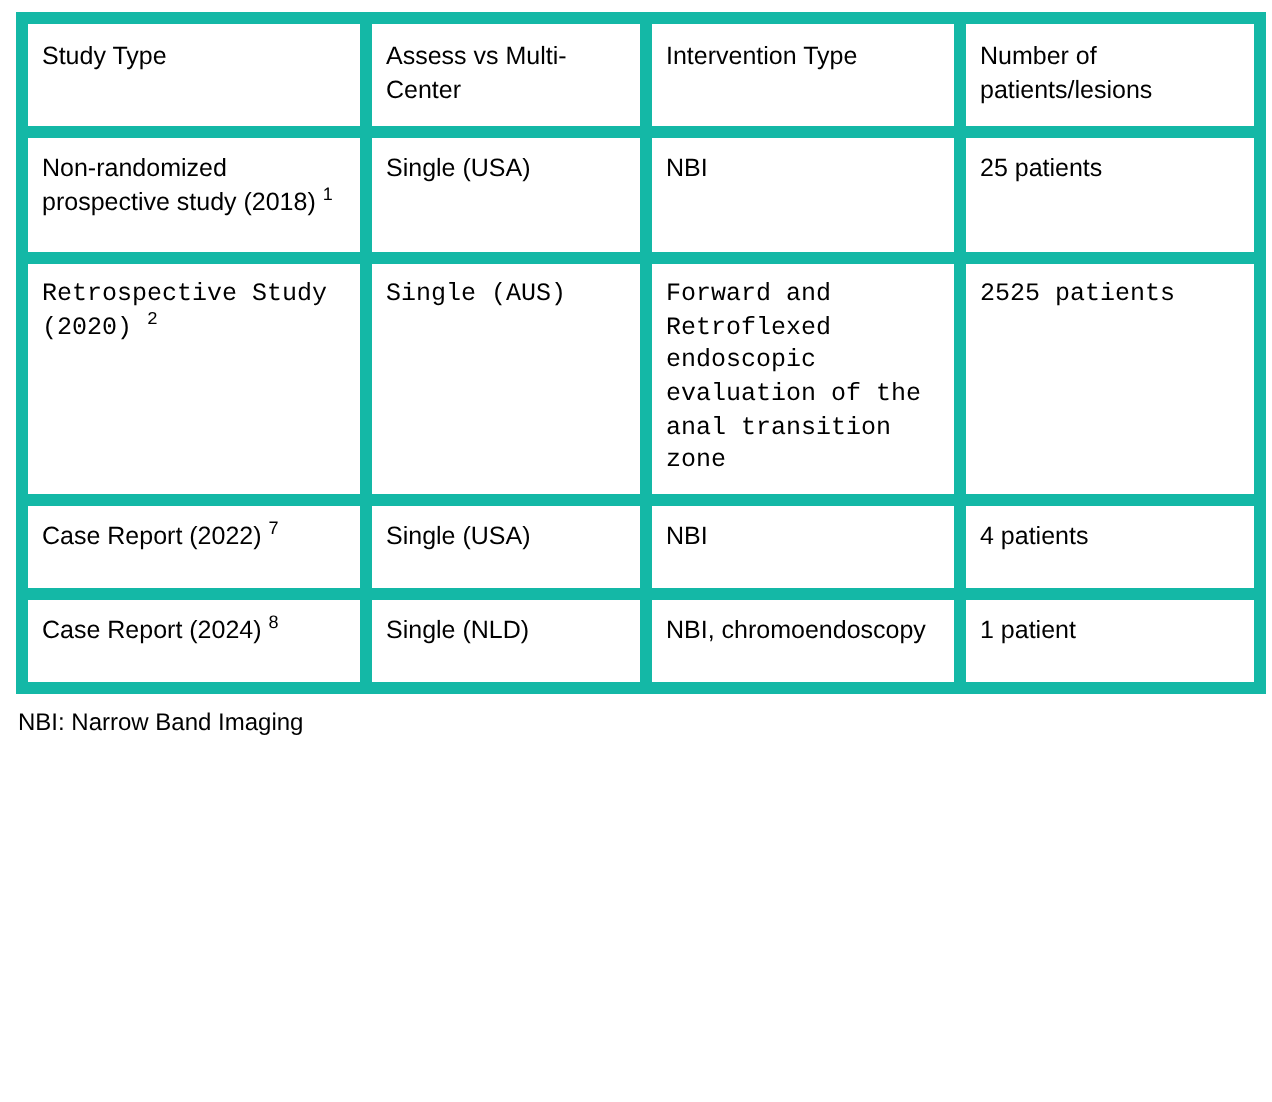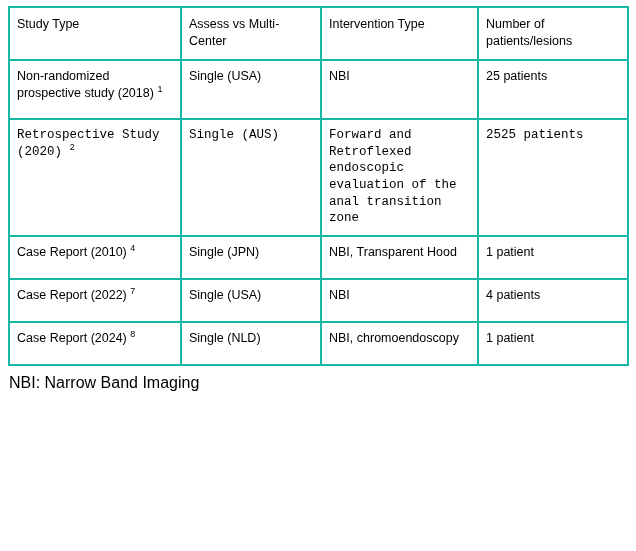--- a/index.html
+++ b/index.html
@@ -20,21 +20,21 @@
     height: 551px;
     box-sizing: border-box;
     padding: 6px 8px 0 8px;
   }
   table.study-table {
     border-collapse: collapse;
     width: 619px;
     table-layout: fixed;
   }
   table.study-table td {
-    border: 2px solid #14b8a6;
+    border: 6px solid #14b8a6;
     vertical-align: top;
     padding: 7px 7px 8px 7px;
     font-size: 12.5px;
     line-height: 1.33;
     margin-top: 20px;
   }
   col.c1 { width: 172px; }
   col.c2 { width: 140px; }
   col.c3 { width: 157px; }
   col.c4 { width: 150px; }
@@ -46,21 +46,21 @@
   .cell-text {
     display: inline;
   }
   sup {
     font-size: 9px;
     line-height: 0;
     vertical-align: super;
   }
   .footnote {
     margin-top: 7px;
-    font-size: 16px;
+    font-size: 12px;
     line-height: 1.3;
     padding-left: 1px;
   }
   
   tr.r-h1 td { height: 34px; }
   tr.r-h2 td { height: 42px; }
   tr.r-h3 td { height: 90px; font-family: Liberation Mono, monospace; }
   tr.r-h4 td { height: 54px; }
   tr.r-h5 td { height: 26px; }
 </style>
@@ -92,26 +92,20 @@
       </tr>
 
       <tr class="r-h3">
         <td><span class="cell-text">Retrospective Study (2020)</span> <sup>2</sup></td>
         <td><span class="cell-text">Single (AUS)</span></td>
         <td><span class="cell-text">Forward and Retroflexed endoscopic evaluation of the anal transition zone</span></td>
         <td><span class="cell-text">2525 patients</span></td>
       </tr>
 
 
-      <tr class="r-h5">
-        <td><span class="cell-text">Case Report (2010)</span> <sup>4</sup></td>
-        <td><span class="cell-text">Single (JPN)</span></td>
-        <td><span class="cell-text">NBI, Transparent Hood</span></td>
-        <td><span class="cell-text">1 patient</span></td>
-      </tr>
 
 
 
       <tr class="r-h5">
         <td><span class="cell-text">Case Report (2022)</span> <sup>7</sup></td>
         <td><span class="cell-text">Single (USA)</span></td>
         <td><span class="cell-text">NBI</span></td>
         <td><span class="cell-text">4 patients</span></td>
       </tr>
 

